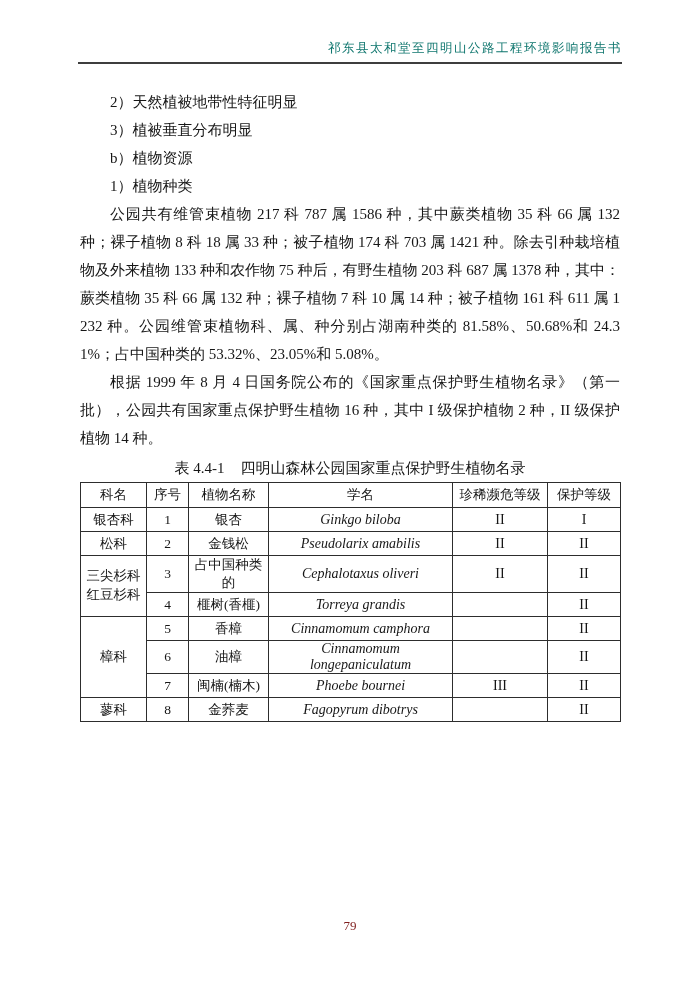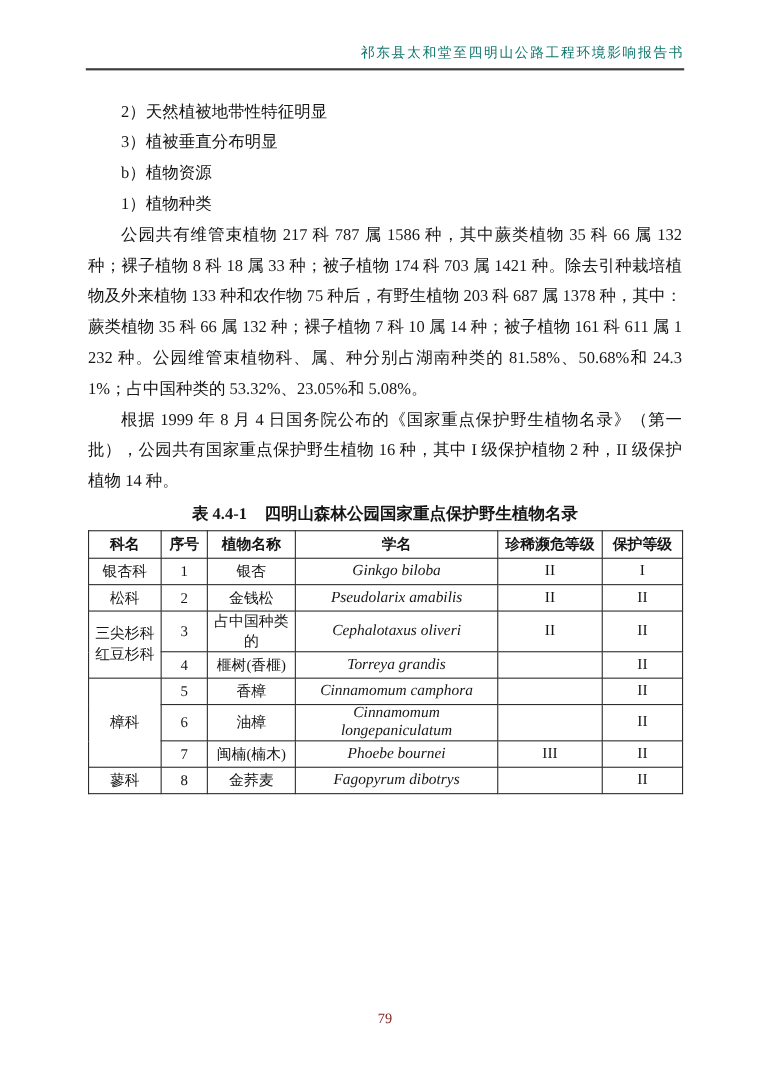--- a/index.html
+++ b/index.html
@@ -33,41 +33,41 @@
     text-align:justify;
     text-indent:2em;
     word-break:break-all;
   }
   .para.heading { text-align:left; }
   
   .table-caption {
     margin-top:2px;
     height:28px; line-height:28px;
     text-align:center;
-    font-weight:bold;
+    font-weight:normal;
     font-size:15px;
   }
   .table-caption .cap-label { margin-right:16px; }
   
   table.plants {
     width:540px;
     border-collapse:collapse;
     table-layout:fixed;
     font-size:13.5px;
   }
   table.plants th, table.plants td {
     border:1px solid #2d2d2d;
     text-align:center;
     vertical-align:middle;
     padding:0 2px;
     height:23px;
     font-weight:normal;
     overflow:hidden;
   }
-  table.plants thead th { height:24px;font-weight:bold; }
+  table.plants thead th { height:24px; }
   .latin { font-style:italic; font-size:14px; }
   .roman { font-size:14px; }
   .family-line { display:block; line-height:1.4; }
   
   .page-number {
     position:absolute; bottom:56px; left:0; right:0;
     text-align:center;
     font-size:13px;
     color:#7f1d1d;
   }

